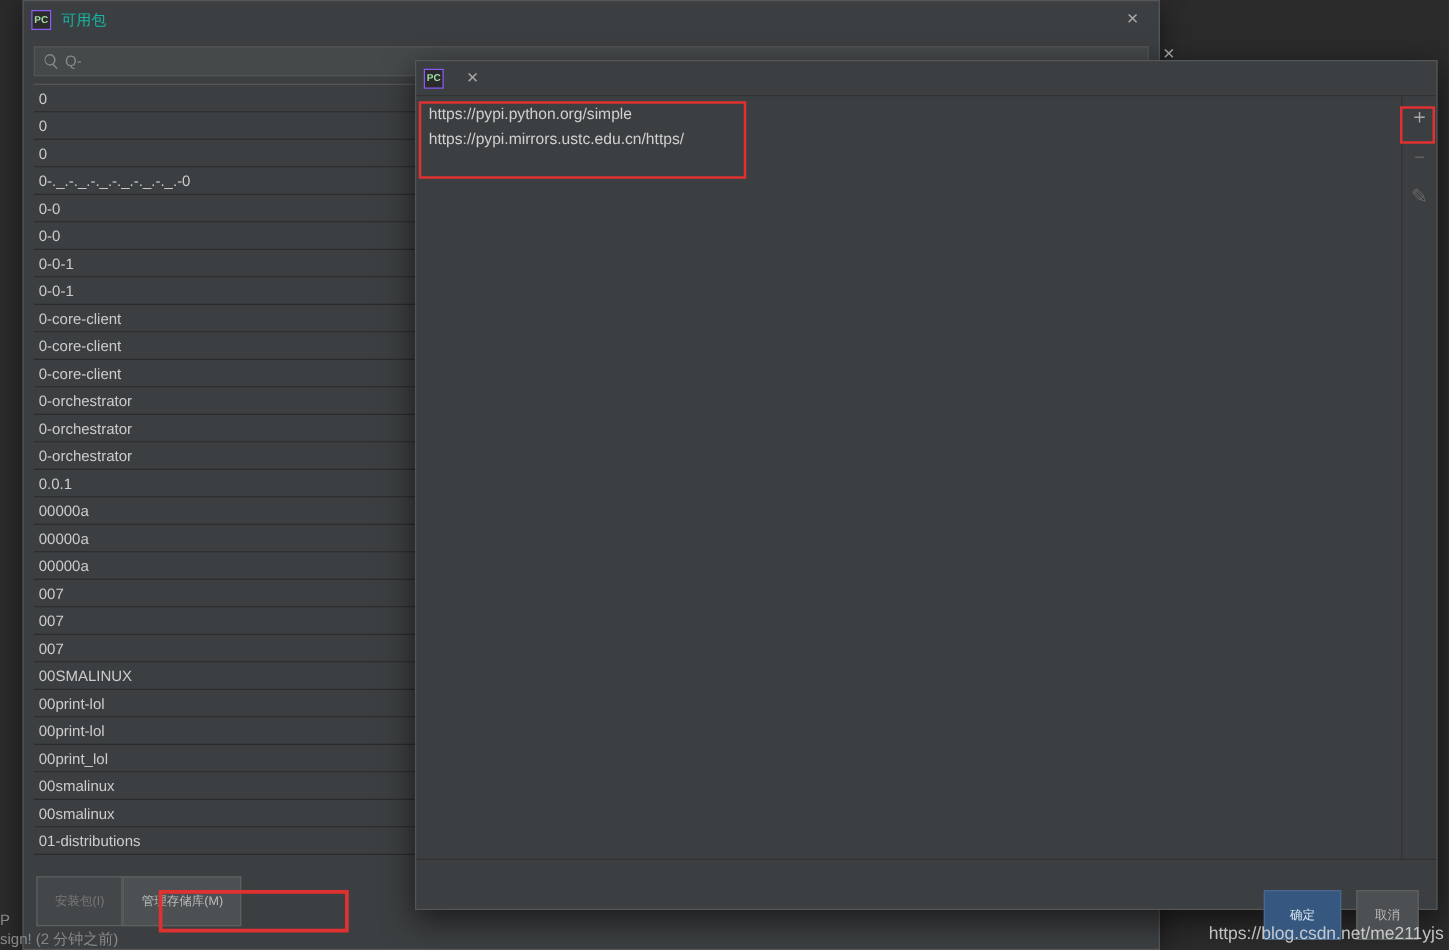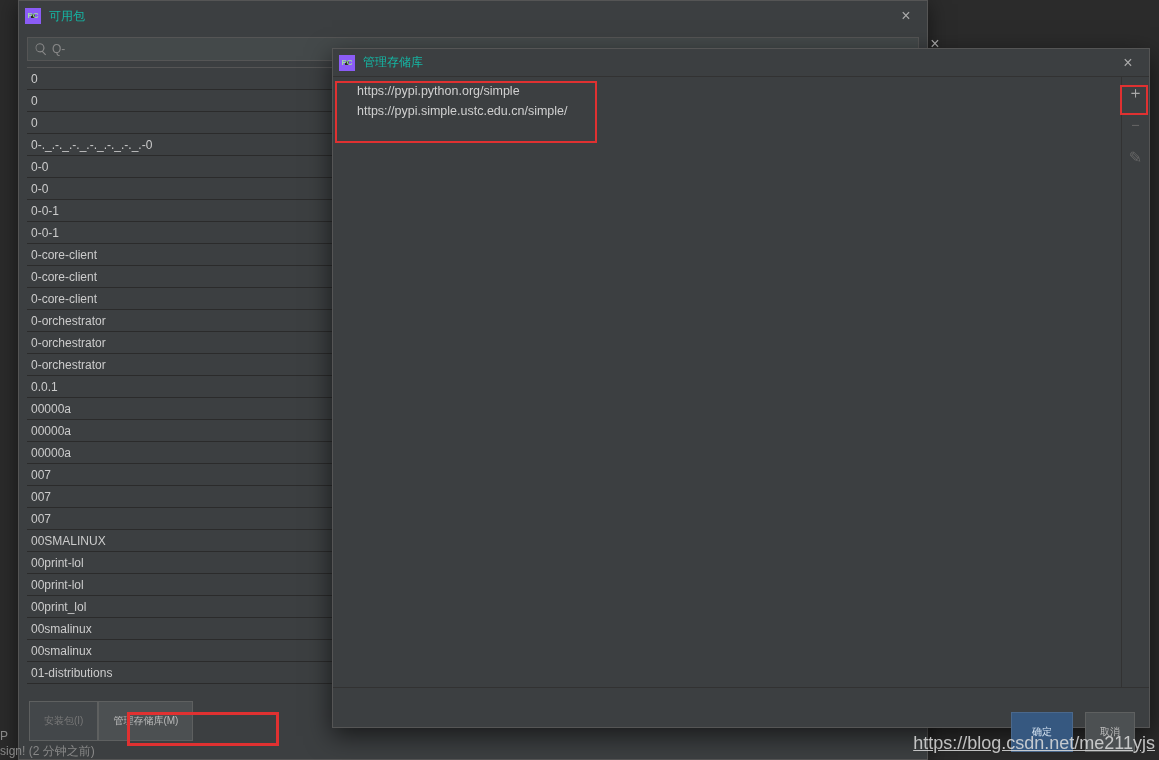--- a/index.html
+++ b/index.html
@@ -22,21 +22,21 @@
     border: 1px solid #555;
     box-shadow: 0 4px 20px rgba(0,0,0,0.5);
   }
   .back-title-bar {
     height: 30px;
     display: flex; align-items: center;
     padding: 0 6px;
   }
   .pc-icon {
     width: 16px; height: 16px;
-    border: 6px solid #8b5cf6;
+    border: 1px solid #8b5cf6;
     display: inline-flex; align-items: center; justify-content: center;
     font-size: 8px; font-weight: bold;
     color: #9fdca2; background:#2b2b2b;
     margin-right: 8px;
     line-height:1;
   }
   .back-title { color:#14b8a6; font-size: 12px; flex:1;}
   .close-x {
     width: 30px; height: 30px;
     display:flex; align-items:center; justify-content:center;
@@ -107,21 +107,21 @@
   .front-title-bar {
     height:28px; display:flex; align-items:center; padding:0 6px;
     border-bottom:1px solid #323232;
   }
   .front-body {
     flex:1; display:flex;
     padding: 0;
   }
   .repo-list {
     flex:1;
-    padding:4px 22px;
+    padding:4px 8px;
     position:relative;
   }
   .repo-item {
     height:20px;
     display:flex; align-items:center;
     color:#d0d0d0;
     font-size:12.5px;
     padding:0 2px;
   }
   .red-repo-box {
@@ -171,24 +171,23 @@
     position:absolute; right:210px; top:30px;
     width:28px; height:28px;
     color:#aaa; display:flex; align-items:center; justify-content:center;
     font-size:16px;
   }
 
   .watermark {
     position:absolute;
     right:4px; bottom:6px;
     color:#dddddd;
-    font-size:18px;
+    font-size:14px;
     font-family: Arial, sans-serif;
     opacity:0.85;
-    text-decoration:underline;
   }
 
   .status-partial {
     position:absolute;
     left:0; bottom:0;
     font-size:12px;
     color:#888;
   }
 </style>
 </head>
@@ -326,28 +325,27 @@
     <div class="btn">管理存储库(M)</div>
   </div>
   <div class="red-outline-btn"></div>
 </div>
 
 <div class="bg-close">×</div>
 
 <div class="front-dialog">
   <div class="front-title-bar">
     <span class="pc-icon">PC</span>
-    <span class="back-title">管理存储库</span>
     <span class="close-x">×</span>
   </div>
   <div class="front-body">
     <div class="repo-list" id="repo-list">
       <div class="red-repo-box"></div>
     <div class="repo-item">https://pypi.python.org/simple</div>
-        <div class="repo-item">https://pypi.simple.ustc.edu.cn/simple/</div>
+        <div class="repo-item">https://pypi.mirrors.ustc.edu.cn/https/</div>
       </div>
     <div class="side-tools">
       <span class="tool">＋</span>
       <span class="tool dim">－</span>
       <span class="tool dim">✎</span>
     </div>
   </div>
   <div class="red-plus-box"></div>
   <div class="front-footer">
     <div class="btn primary">确定</div>

